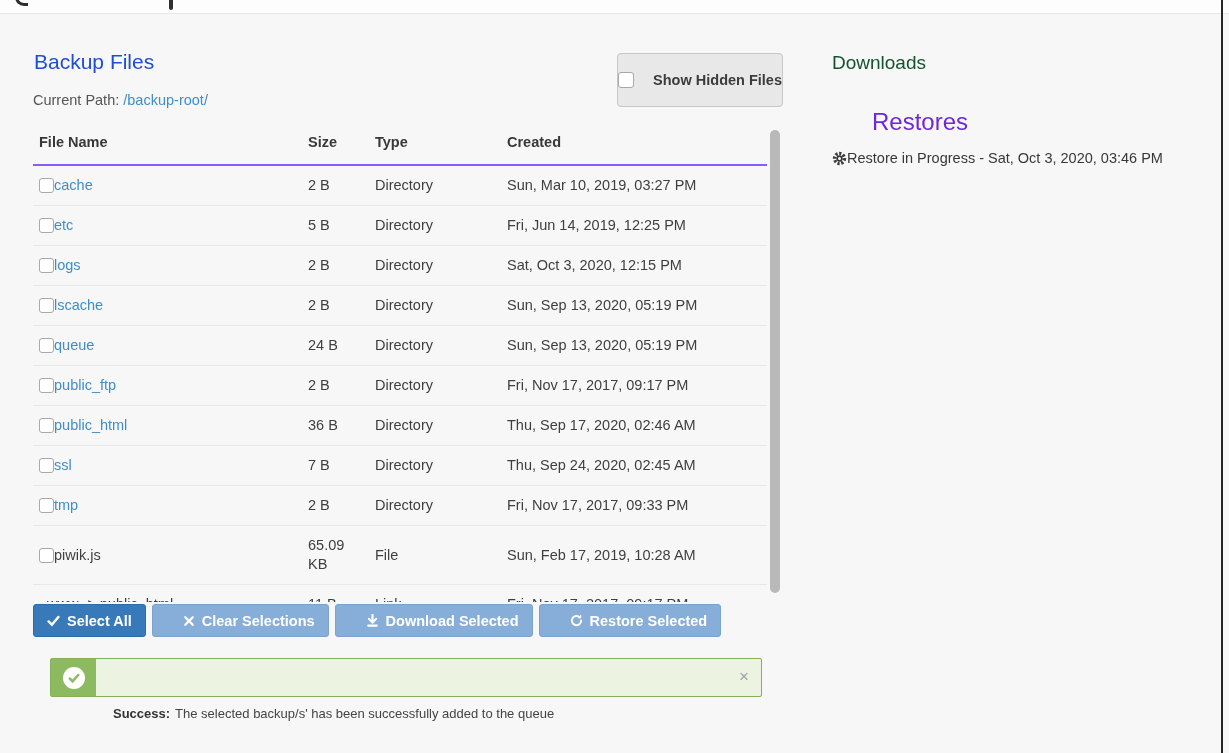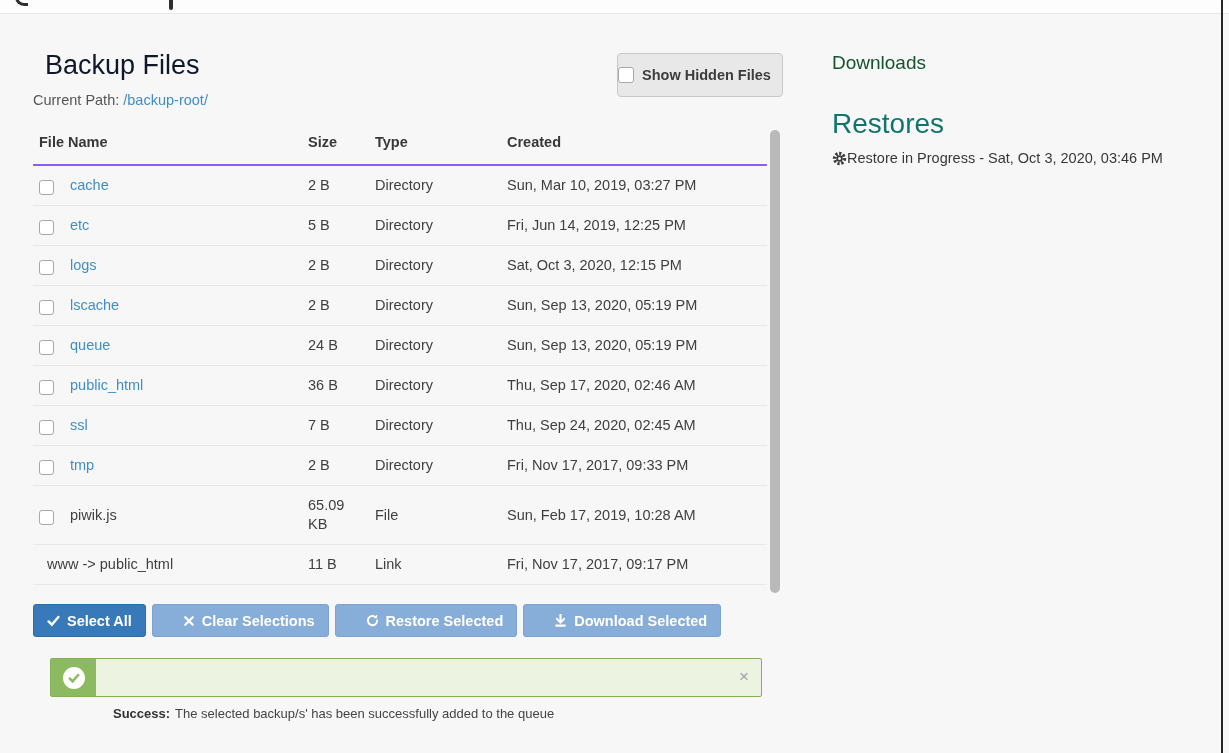--- a/index.html
+++ b/index.html
@@ -20,33 +20,33 @@
     position: absolute; left: 15px; top: -3px; width: 13px; height: 9px;
     border-left: 3px solid #2e2e2e; border-bottom: 3px solid #2e2e2e;
     border-bottom-left-radius: 9px;
   }
   .frag-stem {
     position: absolute; left: 169px; top: 0; width: 4px; height: 10px;
     background: #2e2e2e; border-radius: 0 0 2px 2px;
   }
   
   .h-backup {
-    position: absolute; left: 45px; top: 50px;
-    font-size: 27px; font-weight: 400; color: #0f172a;
+    position: absolute; left: 34px; top: 50px;
+    font-size: 21px; font-weight: 400; color: #1d4ed8;
   }
   .current-path {
     position: absolute; left: 33px; top: 92px;
     font-size: 14.5px; color: #555;
   }
   .current-path a { color: #3e8fc9; text-decoration: none; font-weight: 400; margin-top: 44px; }
   
   .show-hidden {
-    position: absolute; left: 617px; top: 53px; width: 166px; height: 44px;
+    position: absolute; left: 617px; top: 53px; width: 166px; height: 54px;
     background: #e8e8e8; border: 1px solid #c8c8c8; border-radius: 4px;
-    display: flex; align-items: center; justify-content: flex-start; gap: 8px;
+    display: flex; align-items: center; justify-content: space-between; gap: 8px;
     cursor: pointer;
   }
   .show-hidden .lbl { font-size: 14.5px; font-weight: 700; color: #3c3c3c; }
   input[type="checkbox"] {
     appearance: none; -webkit-appearance: none;
     width: 15px; height: 15px; background: #fff;
     border: 1px solid #a8a8a8; border-radius: 3px; cursor: pointer;
     flex: 0 0 auto;
   }
   .show-hidden input[type="checkbox"] { width: 16px; height: 16px; }
@@ -60,21 +60,21 @@
   col.c-type { width: 132px; } col.c-created { width: 260px; }
   th {
     text-align: left; font-size: 14.5px; font-weight: 700; color: #383838;
     padding: 12px 8px 14px 0; border-bottom: 2px solid #8b5cf6;
   }
   td {
     font-size: 14.5px; color: #3f3f3f;
     padding: 10px 8px 10px 0; border-bottom: 1px solid #e8e8e8;
     vertical-align: middle; line-height: 19px;
   }
-  .name-cell { display: flex; align-items: flex-end; gap: 16px; padding-left: 6px; }
+  .name-cell { display: flex; align-items: center; gap: 0; padding-left: 6px; }
   th.first { padding-left: 6px; }
   td a { color: #3e8fc9; text-decoration: none; }
   .plain-name { color: #3f3f3f; }
   .www-indent { padding-left: 14px; }
   .scroll-thumb {
     position: absolute; left: 737px; top: 8px; width: 10px; height: 463px;
     background: #b9b9b9; border-radius: 6px; cursor: pointer;
   }
   
   .actions {
@@ -108,21 +108,21 @@
     display: flex; align-items: center; gap: 5px;
     font-size: 13px; color: #444; white-space: nowrap; overflow: hidden; margin-top: 36px;
   }
   .alert-text b { color: #333; }
   .alert-close {
     position: absolute; right: 12px; top: 9px;
     font-size: 17px; color: #a3a3a3; cursor: pointer; line-height: 1;
   }
   
   .h-downloads { position: absolute; left: 832px; top: 52px; font-size: 19px; font-weight: 400; color: #14532d; }
-  .h-restores  { position: absolute; left: 832px; top: 108px; font-size: 28px; font-weight: 400; color: #0f766e; }
+  .h-restores  { position: absolute; left: 872px; top: 108px; font-size: 24px; font-weight: 400; color: #6d28d9; }
   .restore-item {
     position: absolute; left: 832px; top: 150px;
     display: flex; align-items: center; 
     font-size: 14.5px; color: #383838;
   }
   
   .right-edge { position: absolute; left: 1221px; top: 0; width: 2px; height: 753px; background: #252525; }
 </style>
 </head>
 <body>
@@ -212,20 +212,31 @@
             </div>
           </td>
         <td>24 B</td>
         <td>Directory</td>
         <td>Sun, Sep 13, 2020, 05:19 PM</td>
       </tr>
       <tr>
         <td>
             <div class="name-cell">
               <input type="checkbox" style="">
+              <a href="#">public_ftp</a>
+            </div>
+          </td>
+        <td>2 B</td>
+        <td>Directory</td>
+        <td>Fri, Nov 17, 2017, 09:17 PM</td>
+      </tr>
+      <tr>
+        <td>
+            <div class="name-cell">
+              <input type="checkbox" style="">
               <a href="#">public_html</a>
             </div>
           </td>
         <td>36 B</td>
         <td>Directory</td>
         <td>Thu, Sep 17, 2020, 02:46 AM</td>
       </tr>
       <tr>
         <td>
             <div class="name-cell">
@@ -275,35 +286,35 @@
     <svg width="13" height="13" viewBox="0 0 16 16">
         <path d="M2 9.2l4 4L14 3.6" stroke="#fff" stroke-width="3" fill="none" stroke-linecap="round"></path>
       </svg>
     <span>Select All</span>
   </div>
   <div class="btn btn-soft">
     <svg width="12" height="12" viewBox="0 0 16 16">
         <path d="M3 3l10 10M13 3L3 13" stroke="#fff" stroke-width="3" stroke-linecap="round"></path>
       </svg>
     <span>Clear Selections</span>
-  </div>
-  <div class="btn btn-soft">
-    <svg width="13" height="13" viewBox="0 0 16 16">
-        <path d="M13.7 8a5.7 5.7 0 1 1-1.7-4" stroke="#fff" stroke-width="2.4" fill="none" stroke-linecap="round"></path>
-        <path d="M13.8 0.6v4.6H9.2z" fill="#fff"></path>
-      </svg>
-    <span>Restore Selected</span>
   </div>
   <div class="btn btn-soft">
     <svg width="13" height="13" viewBox="0 0 16 16">
         <path d="M8 1v8" stroke="#fff" stroke-width="2.6" stroke-linecap="round"></path>
         <path d="M3.6 6l4.4 4.6L12.4 6" stroke="#fff" stroke-width="2.6" fill="none" stroke-linecap="round" stroke-linejoin="round"></path>
         <rect x="1.5" y="13" width="13" height="2.6" rx="1" fill="#fff"></rect>
       </svg>
     <span>Download Selected</span>
+  </div>
+  <div class="btn btn-soft">
+    <svg width="13" height="13" viewBox="0 0 16 16">
+        <path d="M13.7 8a5.7 5.7 0 1 1-1.7-4" stroke="#fff" stroke-width="2.4" fill="none" stroke-linecap="round"></path>
+        <path d="M13.8 0.6v4.6H9.2z" fill="#fff"></path>
+      </svg>
+    <span>Restore Selected</span>
   </div>
 </div>
 
 <div class="alert">
   <div class="alert-icon-block">
     <div class="alert-badge">
       <svg width="12" height="12" viewBox="0 0 16 16">
           <path d="M2.5 8.8l3.6 3.6L13.6 4" stroke="#8cba61" stroke-width="3.4" fill="none" stroke-linecap="round"></path>
         </svg>
     </div>

